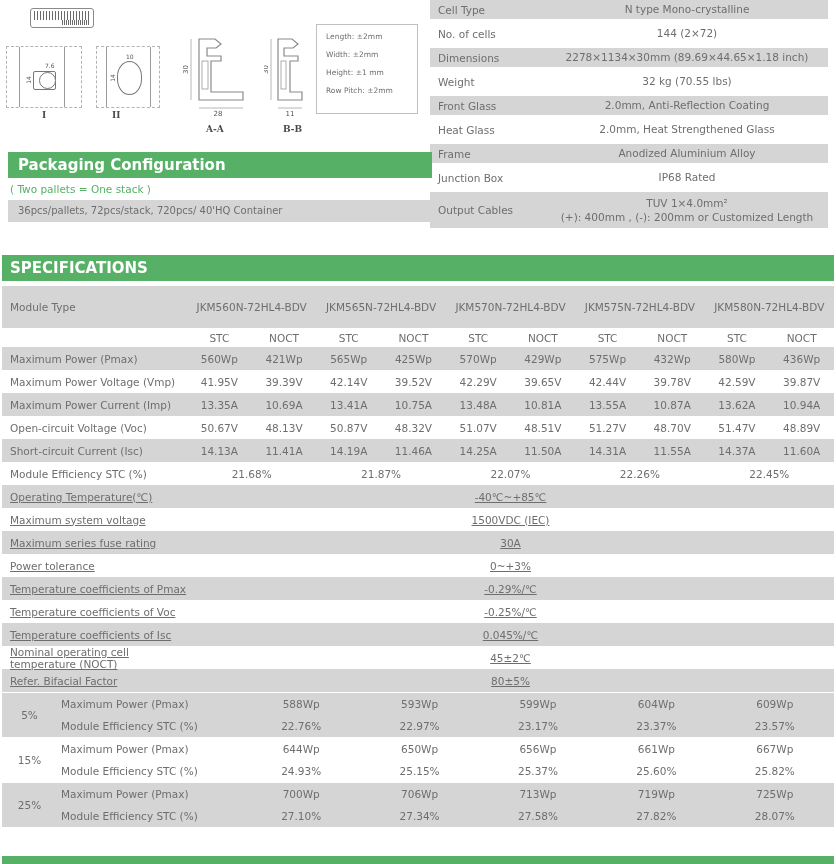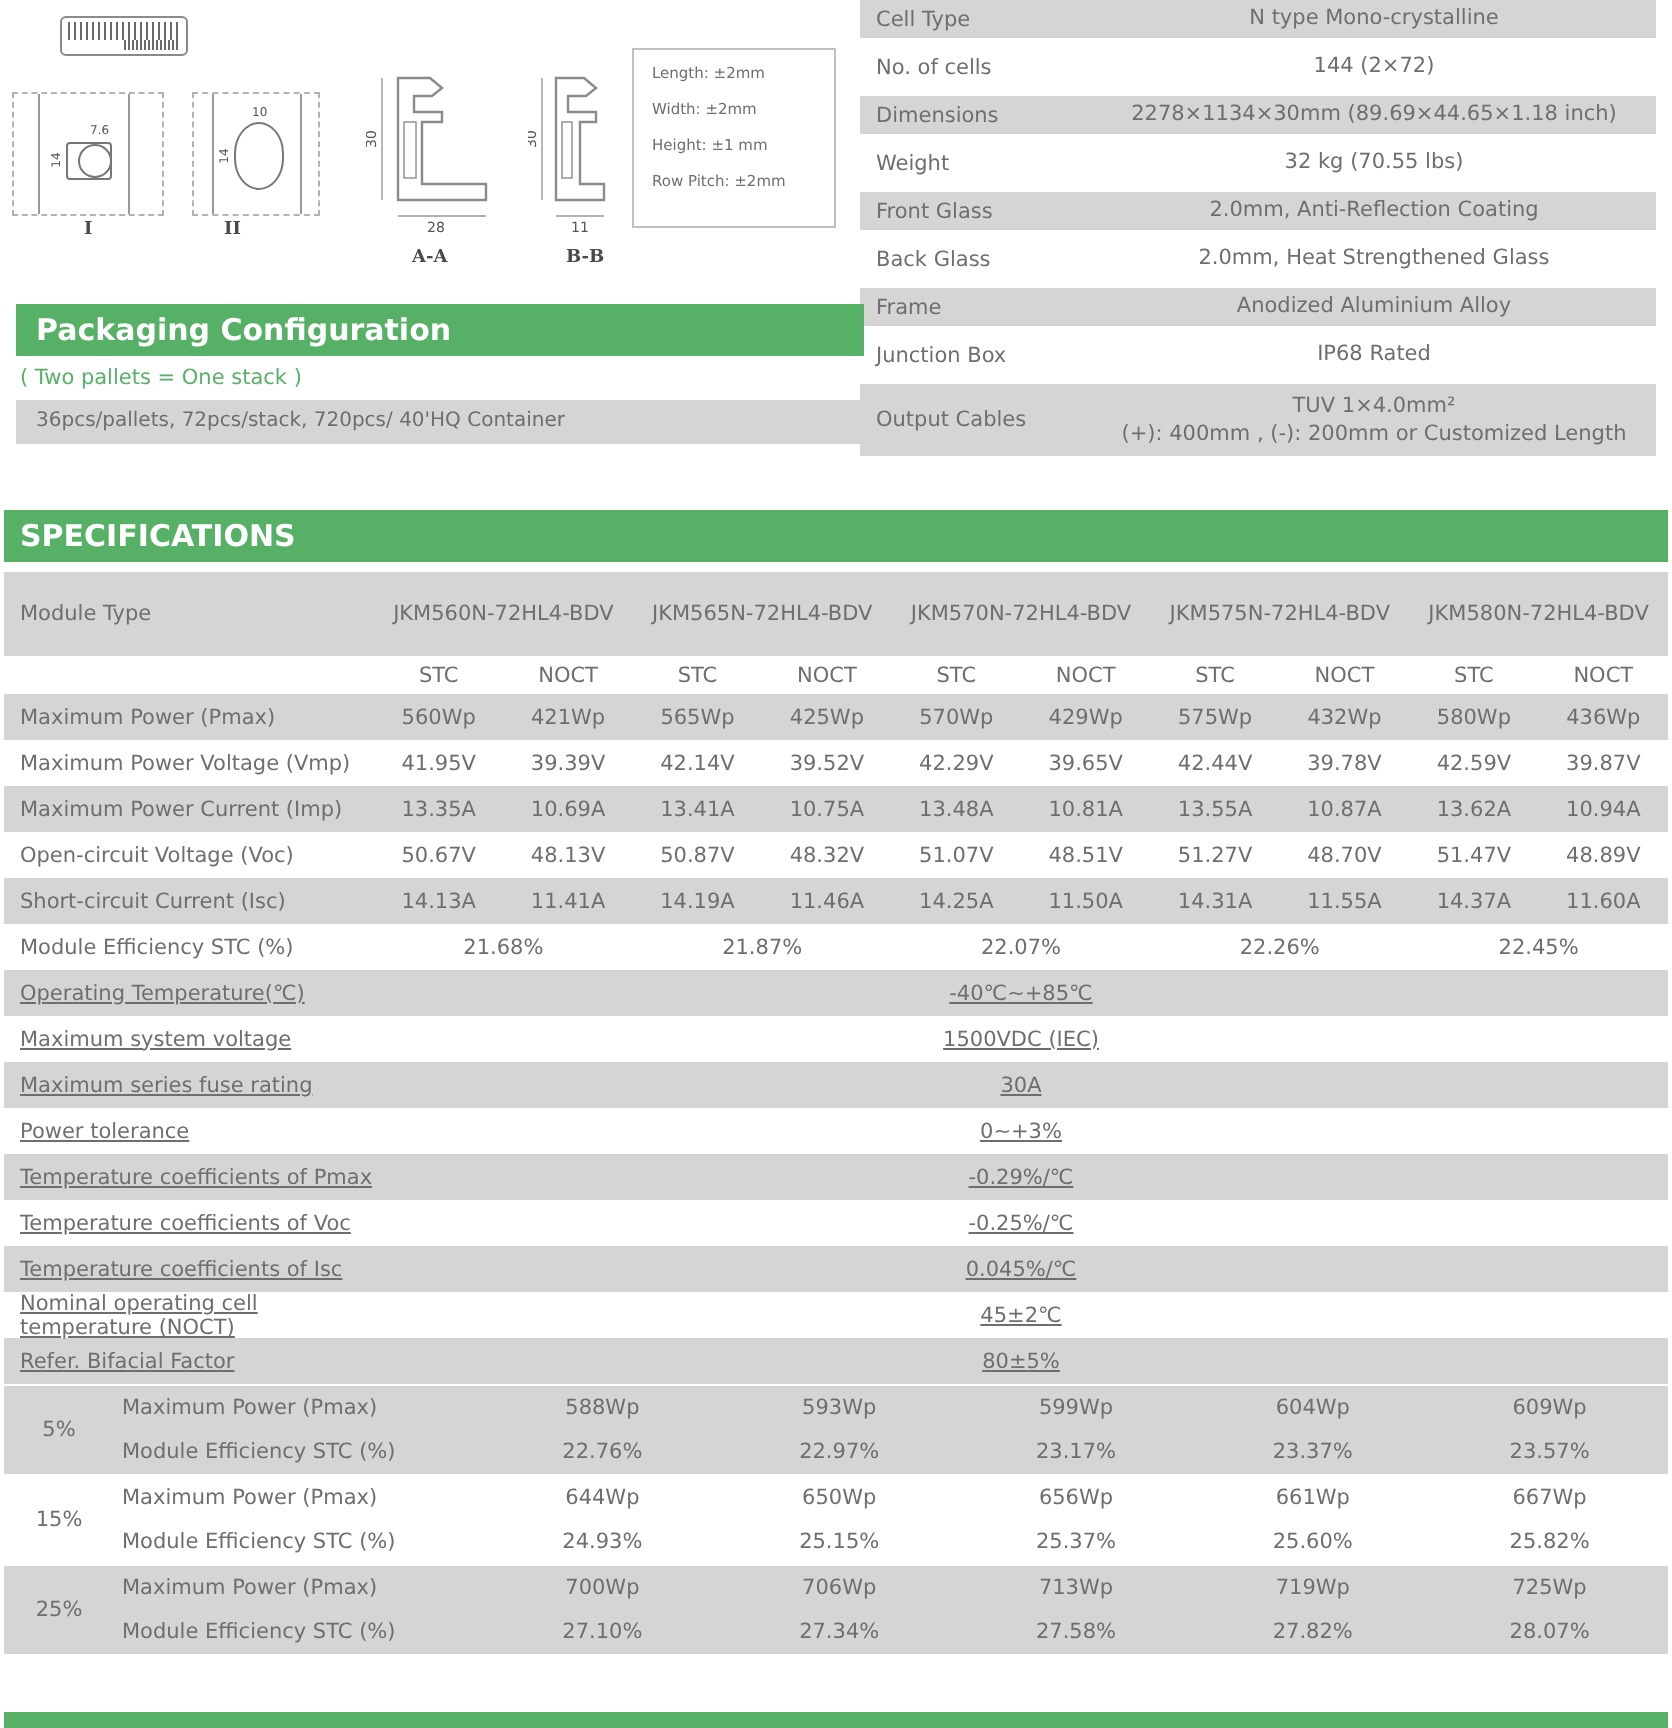--- a/index.html
+++ b/index.html
@@ -149,21 +149,21 @@
             <div>32 kg (70.55 lbs)</div>
           </div>
         </div>
         <div class="mech-row gray">
           <div class="mech-label">Front Glass</div>
           <div class="mech-value">
             <div>2.0mm, Anti-Reflection Coating</div>
           </div>
         </div>
         <div class="mech-row">
-          <div class="mech-label">Back Glass</div>
+          <div class="mech-label">Heat Glass</div>
           <div class="mech-value">
             <div>2.0mm, Heat Strengthened Glass</div>
           </div>
         </div>
         <div class="mech-row gray">
           <div class="mech-label">Frame</div>
           <div class="mech-value">
             <div>Anodized Aluminium Alloy</div>
           </div>
         </div>

